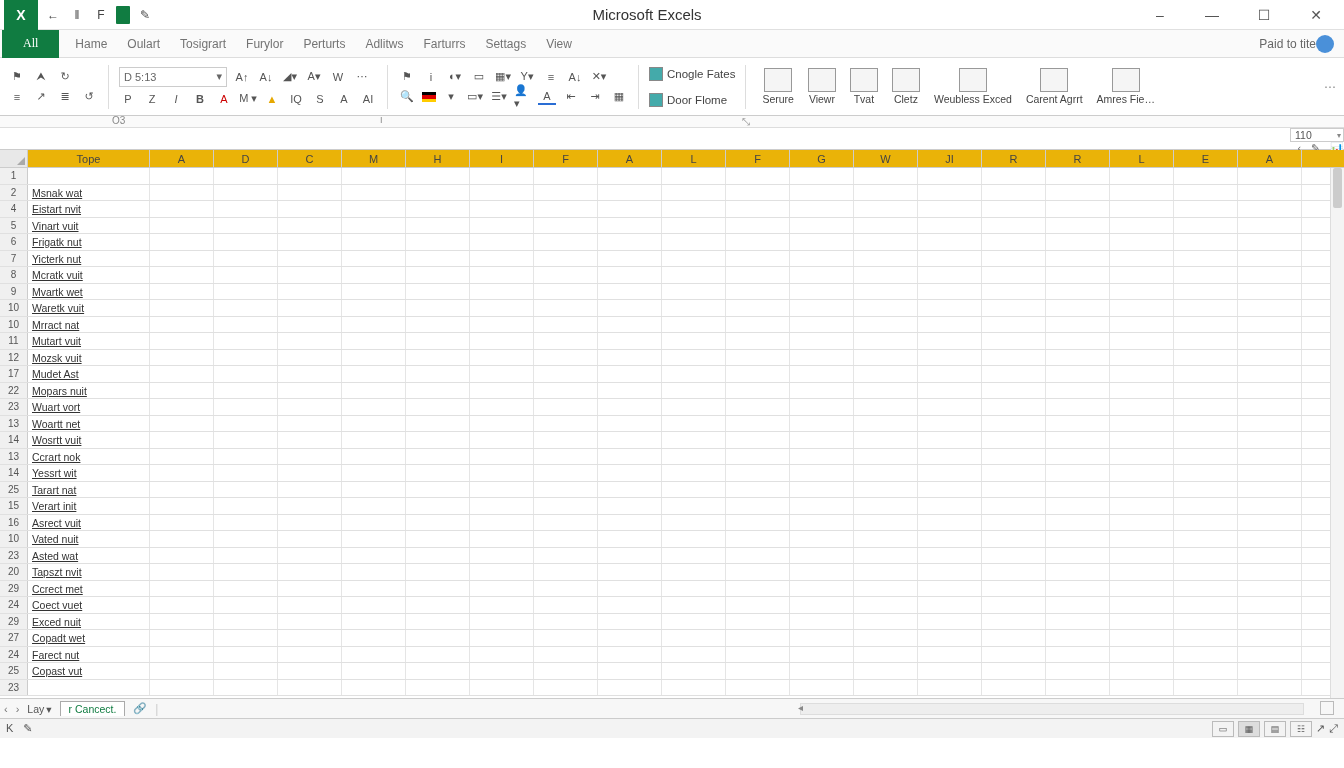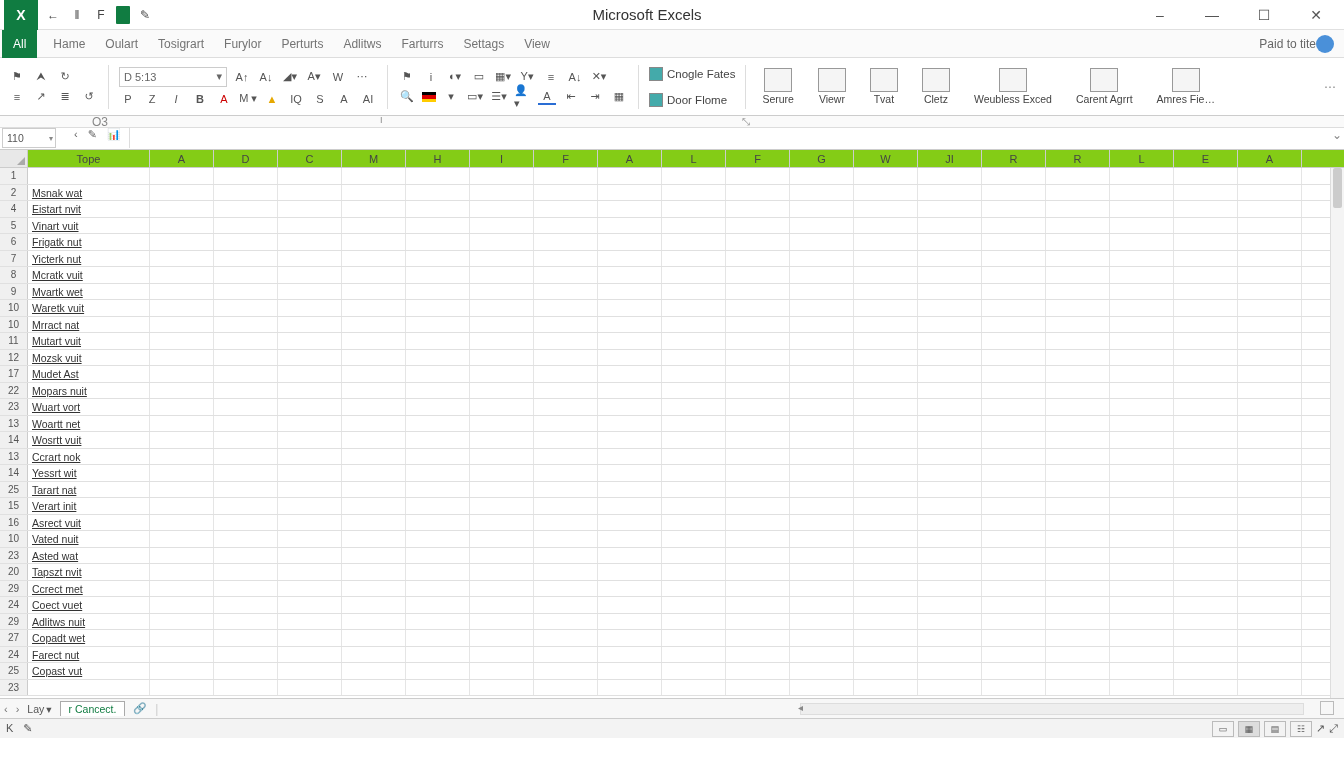--- a/index.html
+++ b/index.html
@@ -8,52 +8,52 @@
 .titlebar { height: 30px; display: flex; align-items: center; background: #fff; border-bottom: 1px solid #e0e0e0; }
 .titlebar-left { display: flex; align-items: center; gap: 6px; padding-left: 4px; }
 .app-icon { width: 34px; height: 30px; background: #107c41; color: #fff; display: flex; align-items: center; justify-content: center; font-weight: bold; font-size: 14px; }
 .qat-icon { width: 18px; height: 18px; display: flex; align-items: center; justify-content: center; color: #444; font-size: 12px; }
 .doc-icon { width: 14px; height: 18px; background: #107c41; border-radius: 1px; }
 .titlebar-center { flex: 1; text-align: center; font-size: 15px; color: #333; font-weight: 400; }
 .titlebar-right { display: flex; gap: 12px; padding-right: 8px; }
 .win-btn { width: 40px; height: 30px; display: flex; align-items: center; justify-content: center; color: #555; font-size: 14px; }
 
 .menubar { height: 28px; display: flex; align-items: center; padding-left: 2px; border-bottom: 1px solid #ddd; background: #fafafa; }
-.file-tab { background: #107c41; color: #fff; padding: 4px 11px; font-size: 12px; height: 28px; display: flex; align-items: center; }
+.file-tab { background: #107c41; color: #fff; padding: 4px 21px; font-size: 12px; height: 28px; display: flex; align-items: center; font-family: Liberation Serif, serif; }
 .menu-items { display: flex; gap: 4px; margin-left: 8px; }
 .menu-item { padding: 4px 8px; font-size: 12px; color: #737373; }
 .menubar-right { margin-left: auto; padding-right: 10px; display: flex; align-items: center; color: #666; font-size: 12px; }
 .account-circle { width: 18px; height: 18px; border-radius: 50%; background: #4a90d9; }
 
 .ribbon { height: 58px; border-bottom: 1px solid #ccc; display: flex; align-items: center; padding: 0 8px; gap: 6px; background: #fff; }
 .ribbon-row1, .ribbon-row2 { display: flex; gap: 6px; align-items: center; }
 .ribbon-rows { display: flex; flex-direction: column; gap: 4px; }
 .rib-icon { width: 18px; height: 16px; display: flex; align-items: center; justify-content: center; color: #555; font-size: 11px; }
 .font-select { width: 108px; height: 20px; border: 1px solid #ccc; font-size: 11px; padding: 0 4px; display: flex; align-items: center; justify-content: space-between; color: #666; }
 .ribbon-sep { width: 1px; height: 44px; background: #ddd; margin: 0 4px; }
 .ribbon-cmd { display: flex; align-items: center; gap: 4px; font-size: 11.5px; color: #444; }
 .cmd-icon { width: 14px; height: 14px; border: 1px solid #888; }
 .big-btn { display: flex; flex-direction: column; align-items: center; gap: 2px; padding: 0 6px; font-size: 10.5px; color: #444; text-align: center; line-height: 1.1; }
 .big-btn-icon { width: 28px; height: 24px; border: 1px solid #999; background: #f5f5f5; }
 .tele-label { position: absolute; left: 866px; top: 118px; font-size: 10px; color: #666; }
 .name-label { position: absolute; left: 988px; top: 118px; font-size: 10px; color: #666; }
 
 .subbar { height: 12px; border-bottom: 1px solid #ddd; position: relative; background: #fafafa; }
-.subbar-txt { position: absolute; left: 92px; top: -1px; font-size: 12px; color: #888; text-align: right; }
+.subbar-txt { position: absolute; left: 112px; top: -1px; font-size: 10px; color: #888; text-align: right; }
 .subbar-txt2 { position: absolute; left: 380px; top: -1px; font-size: 9px; color: #888; }
 .subbar-corner { position: absolute; right: 594px; top: 0; font-size: 10px; color: #888; }
 
-.namebox-row { height: 22px; display: flex; align-items: flex-start; border-bottom: 1px solid #ccc; background: #fff; }
+.namebox-row { height: 22px; display: flex; align-items: flex-end; border-bottom: 1px solid #ccc; background: #fff; flex-direction: column; }
 .namebox { width: 54px; height: 20px; border: 1px solid #ccc; margin-left: 2px; font-size: 10.5px; padding-left: 4px; display: flex; align-items: center; justify-content: space-between; color: #555; }
 .namebox .dd { font-size: 8px; color: #888; padding-right: 2px; }
 .fx-icons { display: flex; gap: 10px; margin-left: 18px; color: #666; font-size: 11px; }
 .formula-bar { flex: 1; height: 20px; border-left: 1px solid #ddd; margin-left: 8px; }
 
 .grid-wrap { height: 548px; position: relative; overflow: hidden; }
-.col-headers { display: flex; height: 18px; background: #84cc16; border-bottom: 1px solid #ccc; }
+.col-headers { display: flex; height: 18px; background: #eab308; border-bottom: 1px solid #ccc; }
 .corner { width: 28px; border-right: 1px solid #ccc; background: #e8e8e8; position: relative; }
 .corner:after { content: ''; position: absolute; right: 2px; bottom: 2px; border-left: 8px solid transparent; border-bottom: 8px solid #aaa; }
 .col-h { border-right: 1px solid #ccc; text-align: center; font-size: 11px; color: #444; line-height: 18px; }
 .col-h.first { width: 122px; }
 .col-h.rest { width: 64px; }
 
 .rows { height: 530px; overflow: hidden; }
 .row { display: flex; height: 16.5px; border-bottom: 1px solid #e0e0e0; }
 .row-h { width: 28px; background: #f0f0f0; border-right: 1px solid #ccc; text-align: center; font-size: 10px; color: #555; line-height: 16.5px; }
 .cell { border-right: 1px solid #e5e5e5; font-size: 10.5px; padding-left: 4px; line-height: 16.5px; color: #333; overflow: hidden; white-space: nowrap; }
@@ -196,21 +196,21 @@
     <div class="ribbon-cmd">
       <div class="cmd-icon" style="background:#4aa"></div>
       <span>Cnogle Fates</span>
     </div>
     <div class="ribbon-cmd" style="margin-top:8px">
       <div class="cmd-icon" style="background:#4aa"></div>
       <span>Door Flome</span>
     </div>
   </div>
   <div class="ribbon-sep"></div>
-  <div id="big-buttons" style="display:flex;gap:12px">
+  <div id="big-buttons" style="display:flex;gap:2px">
       <div class="big-btn">
         <div class="big-btn-icon"></div>
         <div>Serure</div>
       </div>
       <div class="big-btn">
         <div class="big-btn-icon"></div>
         <div>Viewr</div>
       </div>
       <div class="big-btn">
         <div class="big-btn-icon"></div>
@@ -873,21 +873,21 @@
         <div class="cell rest"></div>
         <div class="cell rest"></div>
         <div class="cell rest"></div>
         <div class="cell rest"></div>
         <div class="cell rest"></div>
         <div class="cell rest"></div>
         <div class="cell rest"></div>
       </div>
       <div class="row">
         <div class="row-h">29</div>
-        <div class="cell first">Adlitws nuit</div>
+        <div class="cell first">Exced nuit</div>
         <div class="cell rest"></div>
         <div class="cell rest"></div>
         <div class="cell rest"></div>
         <div class="cell rest"></div>
         <div class="cell rest"></div>
         <div class="cell rest"></div>
         <div class="cell rest"></div>
         <div class="cell rest"></div>
         <div class="cell rest"></div>
         <div class="cell rest"></div>

